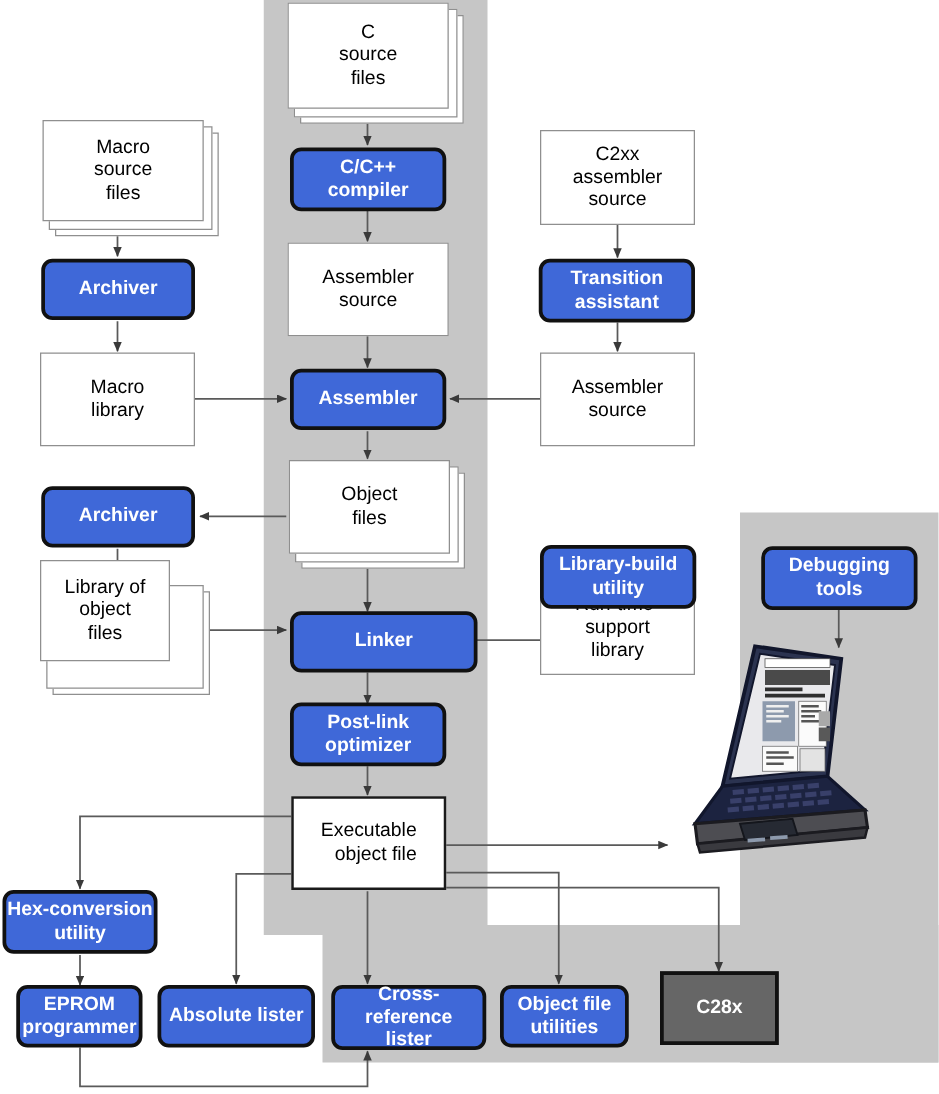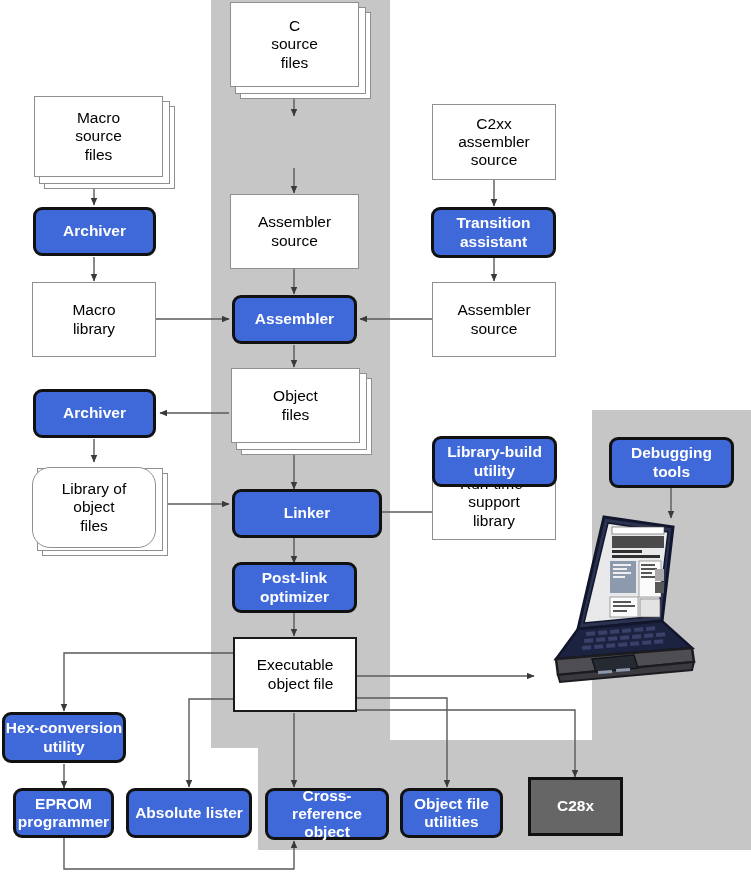--- a/index.html
+++ b/index.html
@@ -107,20 +107,22 @@
       <path d="M64,838 L64,869 L294,869 L294,841"></path>
     </g>
   </svg>
 
   <div class="stack" style="left:240px;top:12px;width:129px;height:85px;"></div>
   <div class="stack" style="left:235px;top:7px;width:129px;height:85px;"></div>
   <div class="node doc" style="left:230px;top:2px;width:129px;height:85px;white-space:pre-line;">C
 source
 files</div>
 
+  <div class="node tool" style="left:232px;top:118px;width:125px;height:51px;white-space:pre-line;">C/C++
+compiler</div>
 
   <div class="node doc" style="left:230px;top:194px;width:129px;height:75px;white-space:pre-line;">Assembler
 source</div>
 
   <div class="stack" style="left:44px;top:106px;width:129px;height:81px;"></div>
   <div class="stack" style="left:39px;top:101px;width:129px;height:81px;"></div>
   <div class="node doc" style="left:34px;top:96px;width:129px;height:81px;white-space:pre-line;">Macro
 source
 files</div>
 
@@ -143,21 +145,21 @@
 
   <div class="stack" style="left:241px;top:378px;width:129px;height:75px;"></div>
   <div class="stack" style="left:236px;top:373px;width:129px;height:75px;"></div>
   <div class="node doc" style="left:231px;top:368px;width:129px;height:75px;white-space:pre-line;">Object
 files</div>
 
   <div class="node tool" style="left:33px;top:389px;width:123px;height:49px;">Archiver</div>
 
   <div class="stack" style="left:42px;top:473px;width:124px;height:81px;"></div>
   <div class="stack" style="left:37px;top:468px;width:124px;height:81px;"></div>
-  <div class="node doc" style="left:32px;top:467px;width:124px;height:81px;white-space:pre-line;border-radius:18px;">Library of
+  <div class="node doc" style="left:32px;top:448px;width:104px;height:81px;white-space:pre-line;">Library of
 object
 files</div>
 
   <div class="node tool" style="left:432px;top:388px;width:125px;height:51px;white-space:pre-line;margin-top:48px;">Library-build
 utility</div>
 
   <div class="node doc" style="left:432px;top:465px;width:124px;height:75px;white-space:pre-line;">Run-time-
 support
 library</div>
 
@@ -234,20 +236,20 @@
 
   <div class="node tool" style="left:2px;top:712px;width:124px;height:51px;white-space:pre-line;">Hex-conversion
 utility</div>
 
   <div class="node tool" style="left:13px;top:788px;width:101px;height:50px;white-space:pre-line;">EPROM
 programmer</div>
 
   <div class="node tool" style="left:126px;top:788px;width:126px;height:50px;">Absolute lister</div>
 
   <div class="node tool" style="left:265px;top:788px;width:124px;height:52px;white-space:pre-line;">Cross-reference
-object</div>
+lister</div>
 
   <div class="node tool" style="left:400px;top:788px;width:103px;height:50px;white-space:pre-line;">Object file
 utilities</div>
 
   <div class="node target" style="left:528px;top:777px;width:95px;height:59px;">C28x</div>
 
 </div>
 
 </body></html>

